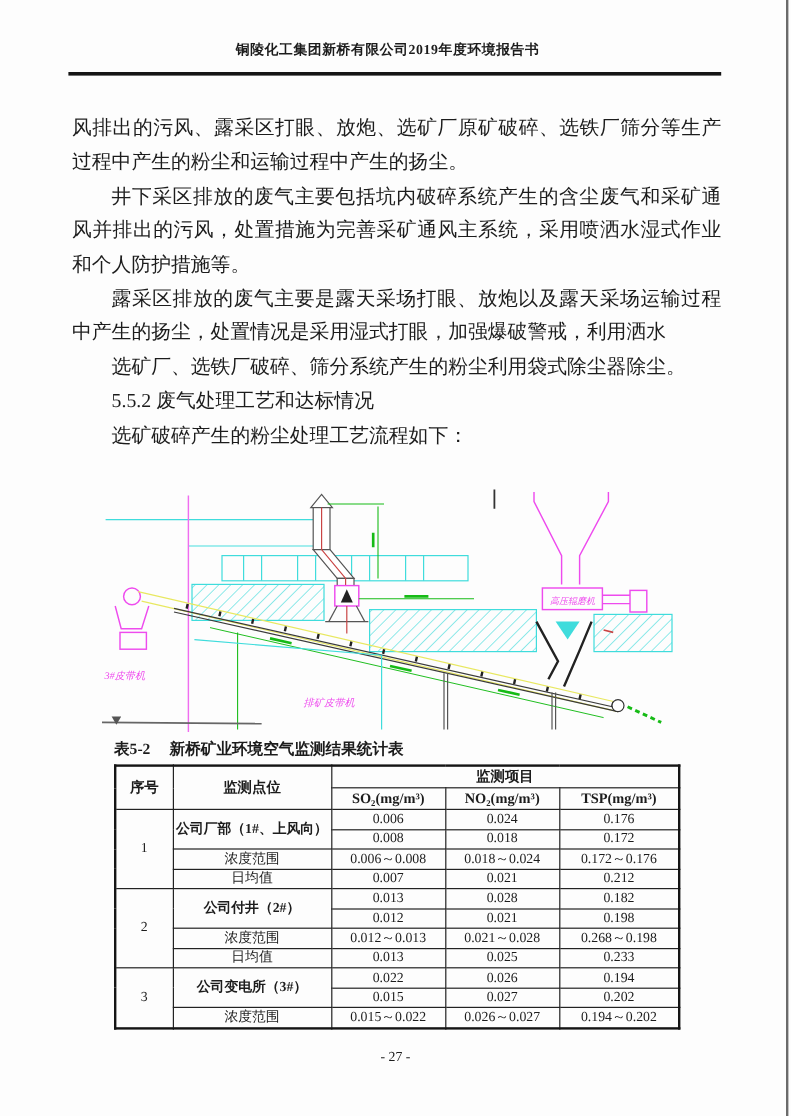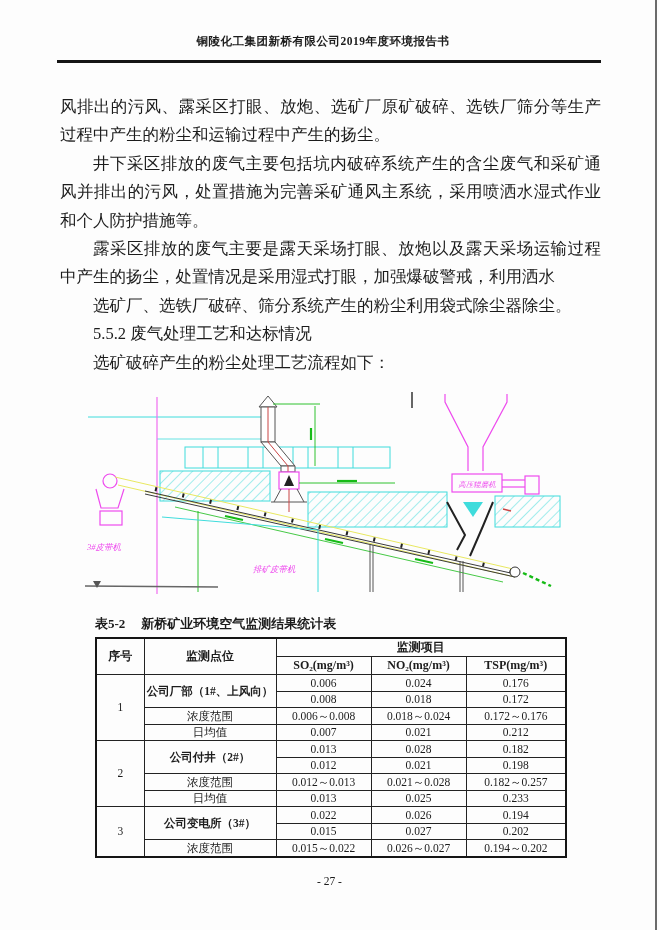--- a/index.html
+++ b/index.html
@@ -8,21 +8,21 @@
     font-family:"Liberation Serif","DejaVu Serif",serif; color:#1c1c1c; overflow:hidden;
   }
   .edge-line { position:absolute; top:0; left:655px; width:2px; height:930px; background:#6b6b6b; }
   .doc-header { position:absolute; top:34px; left:0; width:564px; text-align:center;
     font-size:11.5px; font-weight:bold; letter-spacing:0.5px;padding-left:41px; }
   .header-rule { position:absolute; top:60px; left:57px; width:544px; height:3px; background:#151515; }
   .body-text { position:absolute; top:74px; left:60px; width:541px;
     font-size:16.5px; line-height:28.4px;margin-top:19px; }
   .para { margin:0; text-align:justify; }
   .indent { text-indent:2em; }
-  .diagram-wrap { position:absolute; left:85px; top:390px; width:480px; height:206px; }
+  .diagram-wrap { position:absolute; left:85px; top:406px; width:480px; height:206px; }
   .dia-label { font-family:"Liberation Serif","DejaVu Serif",serif; font-style:italic; fill:#ee4bee; }
   .tbl-caption { position:absolute; left:95px; top:615px; width:470px; 
     font-size:13px; font-weight:bold; }
   .tbl-caption .cap-label { margin-right:16px; }
   .mon-table-wrap { position:absolute; left:95px; top:637px; width:470px; }
   table.mon { border-collapse:collapse; width:470px; table-layout:fixed;
     font-size:11.5px; border:2px solid #151515; }
   table.mon th, table.mon td { border:1px solid #222; padding:0 2px; text-align:center;
     vertical-align:middle; overflow:hidden; }
   table.mon th { font-weight:bold; font-size:12px; height:17px; }
@@ -217,21 +217,21 @@
       </tr>
       <tr>
         <td>0.012</td>
         <td>0.021</td>
         <td>0.198</td>
       </tr>
       <tr>
         <td>浓度范围</td>
         <td>0.012～0.013</td>
         <td>0.021～0.028</td>
-        <td>0.182～0.257</td>
+        <td>0.268～0.198</td>
       </tr>
       <tr>
         <td>日均值</td>
         <td>0.013</td>
         <td>0.025</td>
         <td>0.233</td>
       </tr>
 
       <tr>
         <td rowspan="3">3</td>

